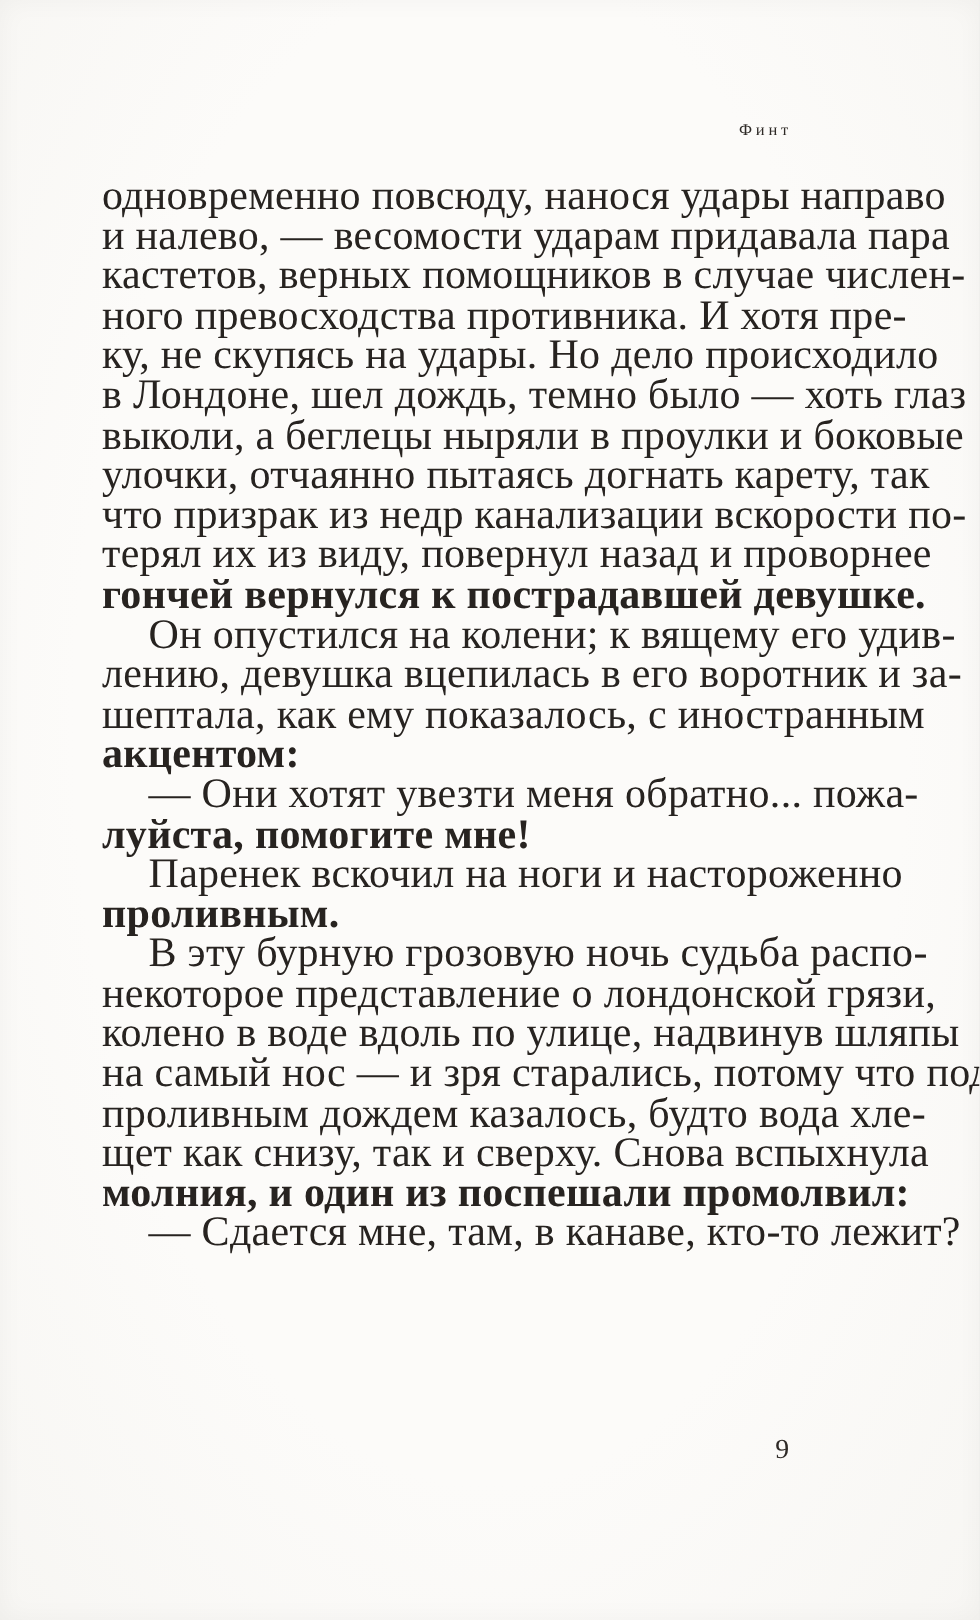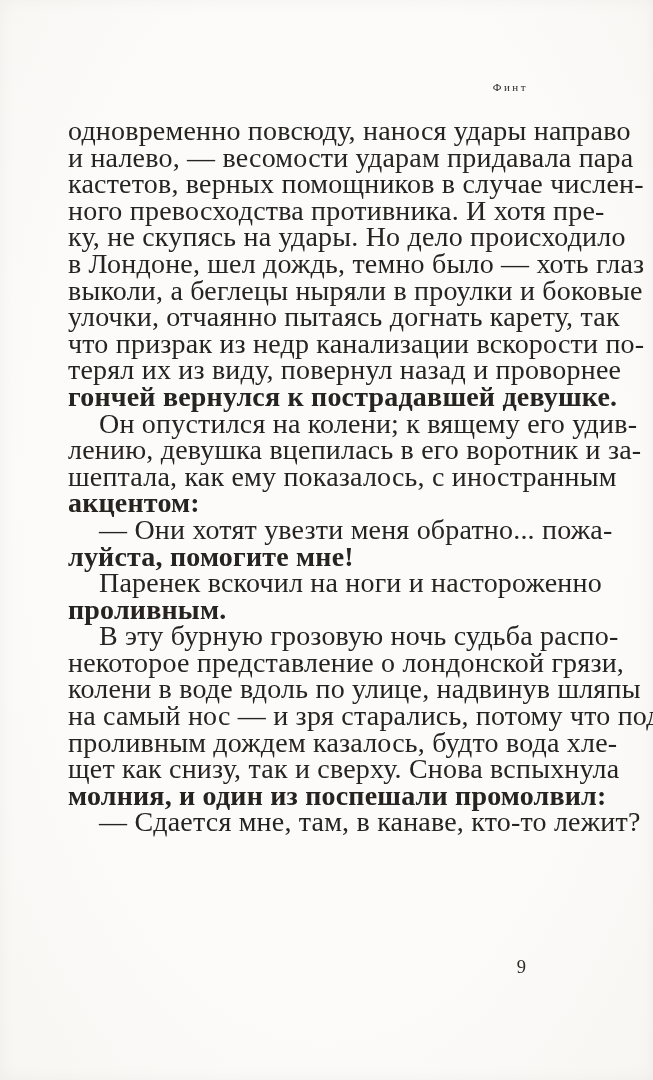--- a/index.html
+++ b/index.html
@@ -87,21 +87,21 @@
       <div class="line indent">Он опустился на колени; к вящему его удив-</div>
       <div class="line">лению, девушка вцепилась в его воротник и за-</div>
       <div class="line">шептала, как ему показалось, с иностранным</div>
       <div class="line last">акцентом:</div>
       <div class="line indent">— Они хотят увезти меня обратно... пожа-</div>
       <div class="line last">луйста, помогите мне!</div>
       <div class="line indent">Паренек вскочил на ноги и настороженно</div>
       <div class="line last">проливным.</div>
       <div class="line indent">В эту бурную грозовую ночь судьба распо-</div>
       <div class="line">некоторое представление о лондонской грязи,</div>
-      <div class="line">колени в воде вдоль по улице, надвинув шляпы</div>
+      <div class="line">колено в воде вдоль по улице, надвинув шляпы</div>
       <div class="line">на самый нос — и зря старались, потому что под</div>
       <div class="line">проливным дождем казалось, будто вода хле-</div>
       <div class="line">щет как снизу, так и сверху. Снова вспыхнула</div>
       <div class="line last">молния, и один из поспешали промолвил:</div>
       <div class="line indent">— Сдается мне, там, в канаве, кто-то лежит?</div>
     </div>
 
   <div class="page-number">9</div>
 </div>
 

